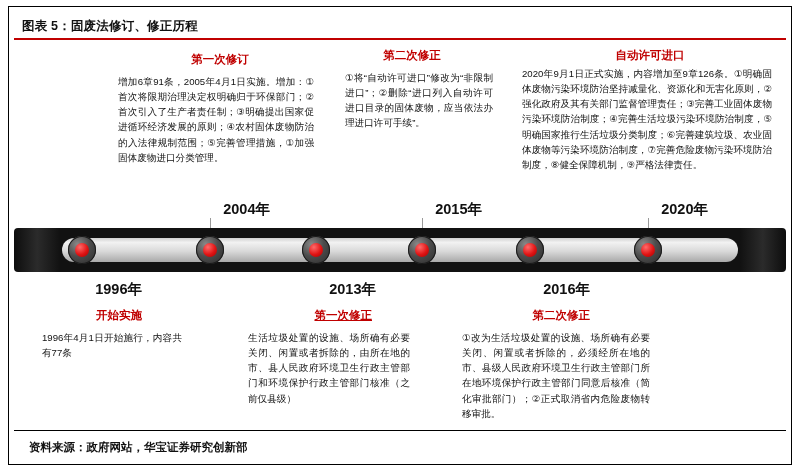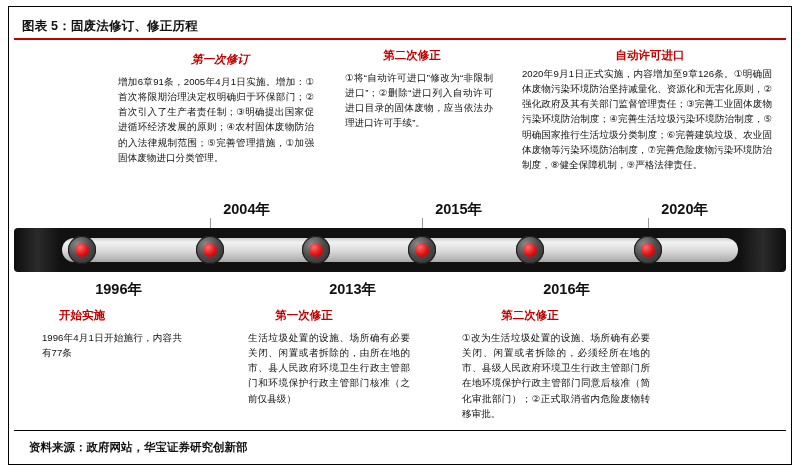--- a/index.html
+++ b/index.html
@@ -58,39 +58,39 @@
     text-align:right;white-space:nowrap;
   }
   .year.below{font-size:14.5px;}
 
   .heading{
     position:absolute;font-size:11.5px;font-weight:bold;color:#c00000;
     text-align:center;white-space:nowrap;
   }
   .sub-red{
     position:absolute;font-size:11.5px;font-weight:bold;color:#c00000;
-    text-align:center;white-space:nowrap;
+    text-align:right;white-space:nowrap;
   }
   .body{
     position:absolute;font-size:9.6px;color:#111;line-height:1.58;
     text-align:justify;
   }
   .tick{
     position:absolute;width:1px;background:#9a9a9a;
   }
 </style>
 </head>
 <body>
 
 <div class="frame"></div>
 
 <div class="title">图表 5：固废法修订、修正历程</div>
 <div class="title-rule"></div>
 
-<div class="heading" style="left:150px;top:52px;width:140px;font-style:italic;">第一次修订</div>
+<div class="heading" style="left:150px;top:52px;width:140px;">第一次修订</div>
 <div class="heading" style="left:352px;top:48px;width:120px;">第二次修正</div>
 <div class="heading" style="left:580px;top:48px;width:140px;">自动许可进口</div>
 
 <div class="body" style="left:118px;top:74px;width:196px;">增加6章91条，2005年4月1日实施。增加：①首次将限期治理决定权明确归于环保部门；②首次引入了生产者责任制；③明确提出国家促进循环经济发展的原则；④农村固体废物防治的入法律规制范围；⑤完善管理措施，①加强固体废物进口分类管理。</div>
 <div class="body" style="left:345px;top:70px;width:148px;">①将“自动许可进口”修改为“非限制进口”；②删除“进口列入自动许可进口目录的固体废物，应当依法办理进口许可手续”。</div>
 <div class="body" style="left:522px;top:66px;width:250px;">2020年9月1日正式实施，内容增加至9章126条。①明确固体废物污染环境防治坚持减量化、资源化和无害化原则，②强化政府及其有关部门监督管理责任；③完善工业固体废物污染环境防治制度；④完善生活垃圾污染环境防治制度，⑤明确国家推行生活垃圾分类制度；⑥完善建筑垃圾、农业固体废物等污染环境防治制度，⑦完善危险废物污染环境防治制度，⑧健全保障机制，⑨严格法律责任。</div>
 
 <div class="year" style="left:150px;top:200px;width:120px;">2004年</div>
 <div class="year" style="left:362px;top:200px;width:120px;">2015年</div>
 <div class="year" style="left:588px;top:200px;width:120px;">2020年</div>
@@ -108,21 +108,21 @@
 <div class="node" style="left:302px;"></div>
 <div class="node" style="left:408px;"></div>
 <div class="node" style="left:516px;"></div>
 <div class="node" style="left:634px;"></div>
 
 <div class="year below" style="left:22px;top:280px;width:120px;">1996年</div>
 <div class="year below" style="left:256px;top:280px;width:120px;">2013年</div>
 <div class="year below" style="left:470px;top:280px;width:120px;">2016年</div>
 
 <div class="sub-red" style="left:22px;top:308px;width:120px;">开始实施</div>
-<div class="sub-red" style="left:244px;top:308px;width:120px;">第一次修正</div>
+<div class="sub-red" style="left:252px;top:308px;width:120px;text-decoration:underline;">第一次修正</div>
 <div class="sub-red" style="left:470px;top:308px;width:120px;">第二次修正</div>
 
 <div class="body" style="left:42px;top:330px;width:140px;">1996年4月1日开始施行，内容共有77条</div>
 <div class="body" style="left:248px;top:330px;width:162px;">生活垃圾处置的设施、场所确有必要关闭、闲置或者拆除的，由所在地的市、县人民政府环境卫生行政主管部门和环境保护行政主管部门核准（之前仅县级）</div>
 <div class="body" style="left:462px;top:330px;width:188px;">①改为生活垃圾处置的设施、场所确有必要关闭、闲置或者拆除的，必须经所在地的市、县级人民政府环境卫生行政主管部门所在地环境保护行政主管部门同意后核准（简化审批部门）；②正式取消省内危险废物转移审批。</div>
 
 <div class="footer-rule"></div>
 <div class="source">资料来源：政府网站，华宝证券研究创新部</div>
 
 </body></html>

